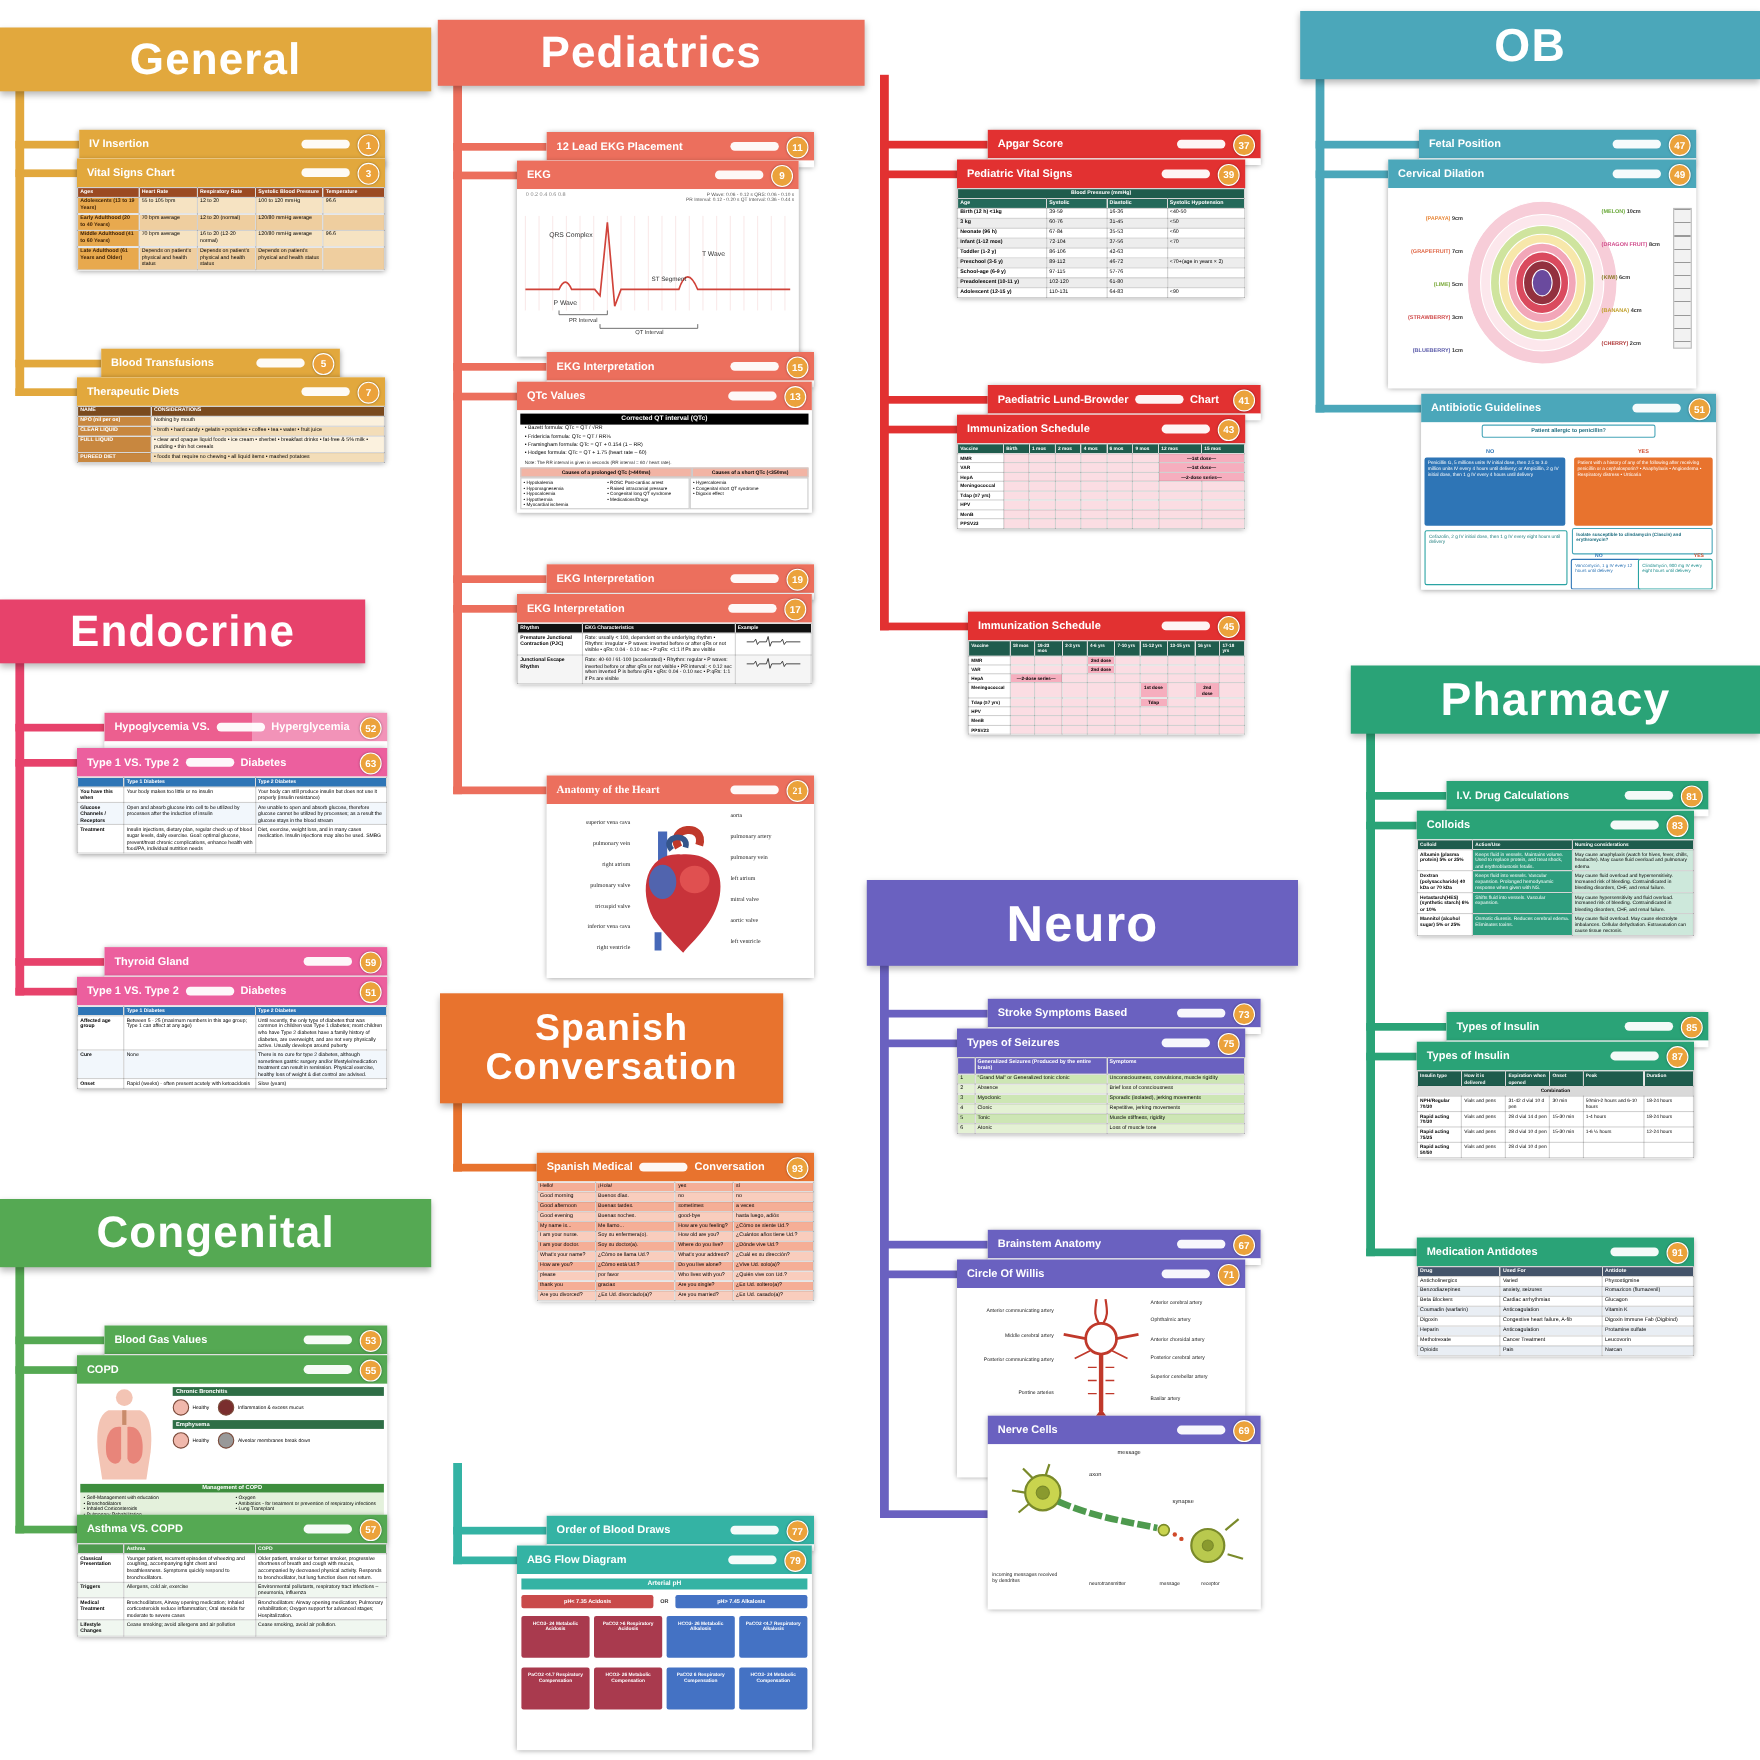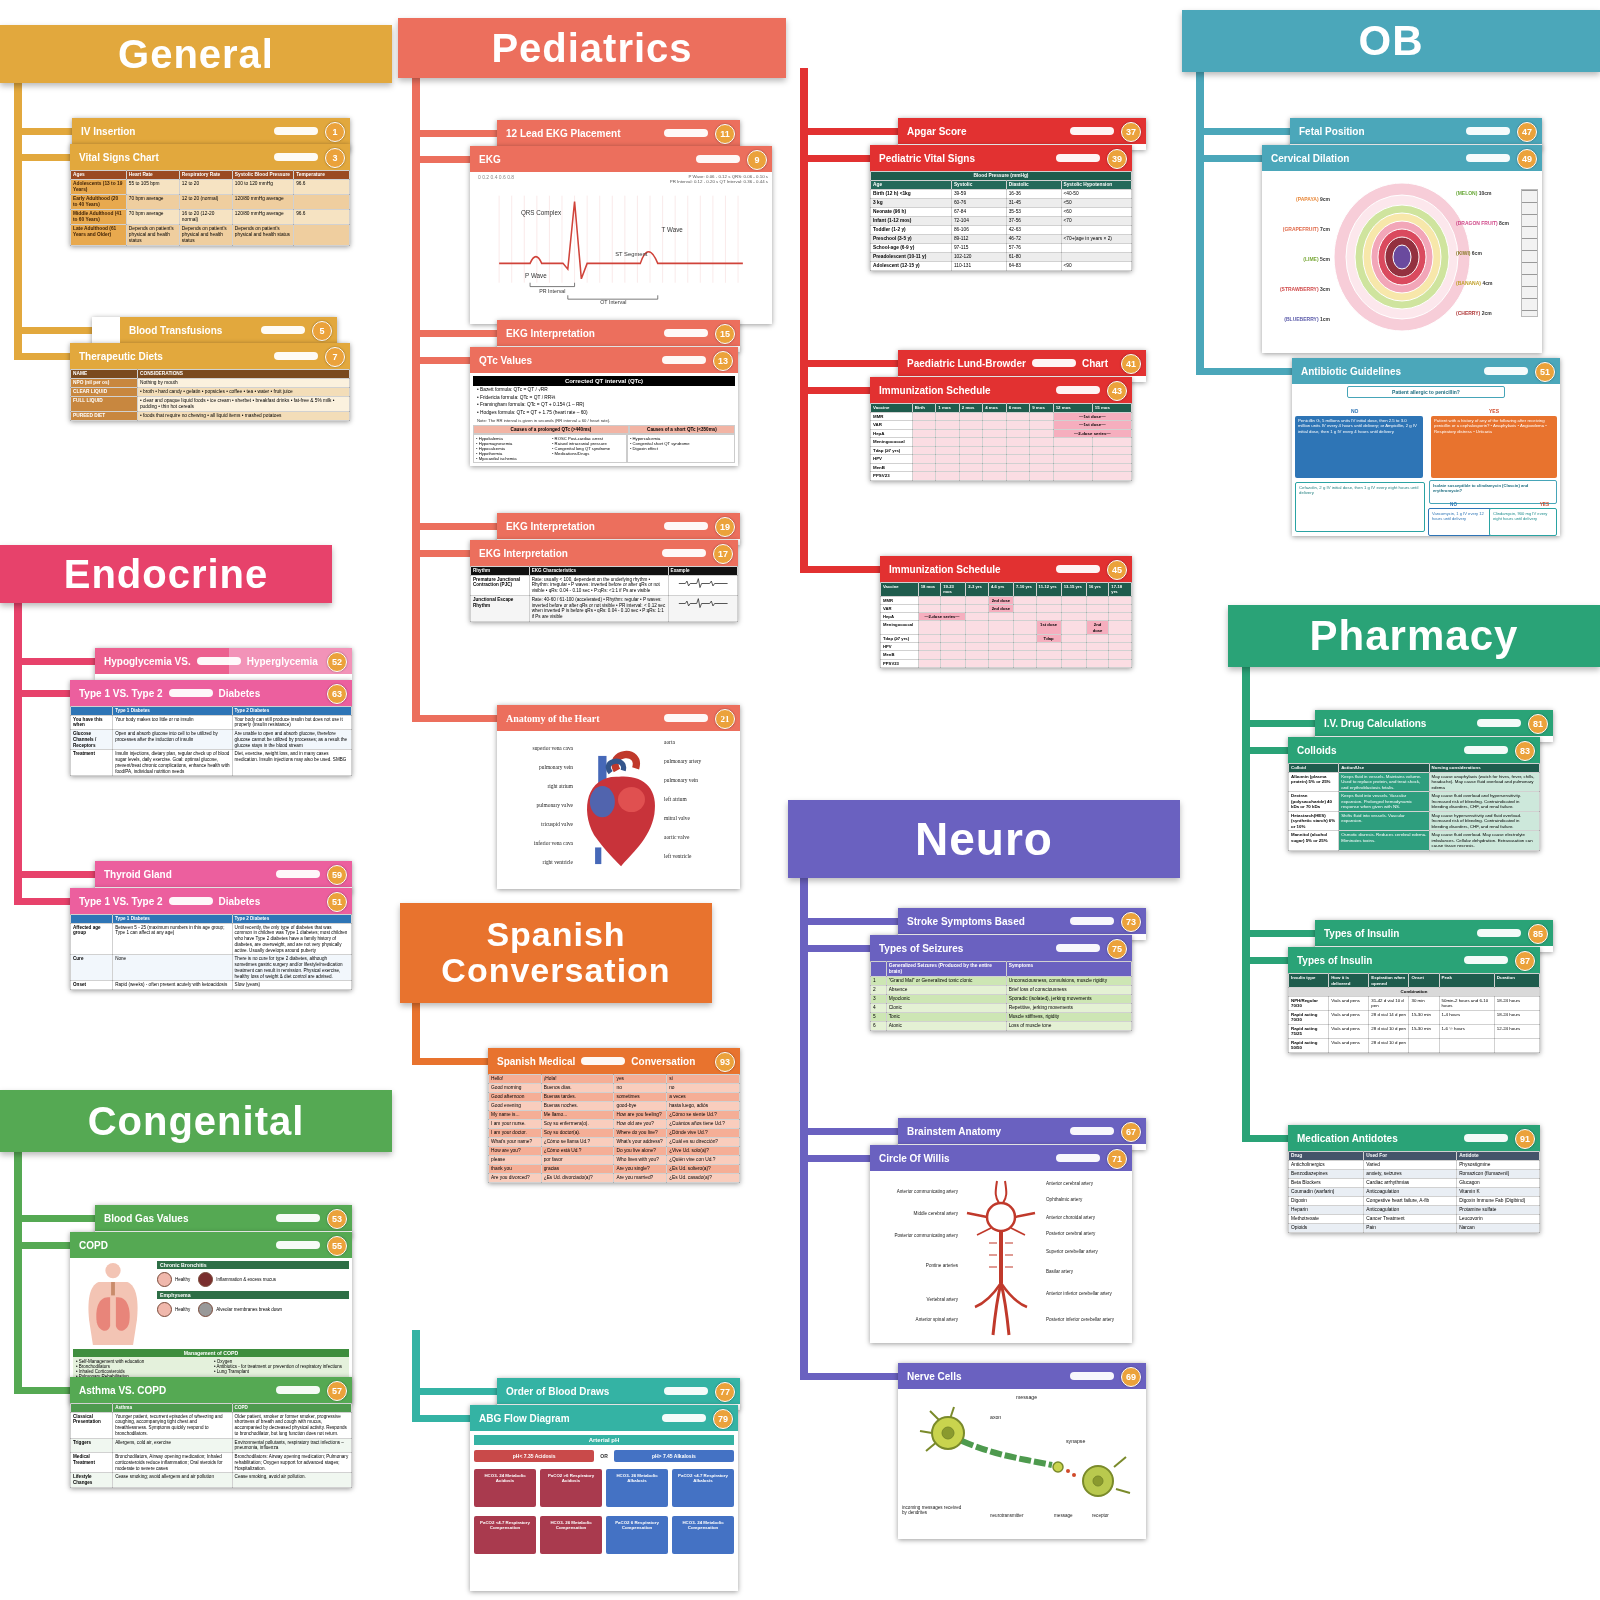--- a/index.html
+++ b/index.html
@@ -87,21 +87,21 @@
               <td style="background: rgb(232, 169, 78); color: rgb(58, 30, 4); font-weight: bold;">Late Adulthood (61 Years and Older)</td>
               <td style="background: rgb(239, 206, 159);">Depends on patient's physical and health status</td>
               <td style="background: rgb(239, 206, 159);">Depends on patient's physical and health status</td>
               <td style="background: rgb(239, 206, 159);">Depends on patient's physical and health status</td>
               <td style="background: rgb(239, 206, 159);"></td>
             </tr>
           </tbody>
         </table>
       </div>
     </div>
-    <div class="card" style="left: 92px; top: 317px; width: 217px; padding-left: 28px;">
+    <div class="card" style="left: 92px; top: 317px; width: 217px;">
       <div class="bar" style="background: rgb(226, 168, 61);">
         <span>Blood Transfusions</span>
         <span class="pill abs"></span>
         <div class="badge">5</div>
       </div>
       <div class="body" style="height: 6px;"></div>
     </div>
     <div class="card" style="left: 70px; top: 343px; width: 280px;">
       <div class="bar" style="background: rgb(226, 168, 61);">
         <span>Therapeutic Diets</span>
@@ -151,21 +151,21 @@
     <div class="stub" style="left: 412px; top: 715px; width: 85px; background: rgb(236, 111, 93);"></div>
     <div class="spine" style="left: 412px; top: 74px; height: 648px; background: rgb(236, 111, 93);"></div>
     <div class="card" style="left: 497px; top: 120px; width: 243px;">
       <div class="bar" style="background: rgb(236, 111, 93);">
         <span>12 Lead EKG Placement</span>
         <span class="pill abs"></span>
         <div class="badge">11</div>
       </div>
       <div class="body" style="height: 6px;"></div>
     </div>
-    <div class="card" style="left: 470px; top: 146px; width: 302px;">
+    <div class="card" style="left: 470px; top: 146px; width: 256px;">
       <div class="bar" style="background: rgb(236, 111, 93);">
         <span>EKG</span>
         <span class="pill abs"></span>
         <div class="badge">9</div>
       </div>
       <div class="body" style="height: 152px;">
         <div class="lbl" style="left: 8px; top: 3px; font-size: 5px; color: rgb(136, 136, 136);">0    0.2    0.4    0.6    0.8</div>
         <div class="lbl" style="right: 4px; top: 2px; font-size: 4.4px; color: rgb(85, 85, 85); text-align: right;">
           <div>P Wave: 0.06 - 0.12 s    QRS: 0.06 - 0.10 s</div>
           <div>PR Interval: 0.12 - 0.20 s    QT Interval: 0.36 - 0.44 s</div>
@@ -1213,21 +1213,21 @@
         <div class="lbl" style="right: 2px; top: 10px; width: 84px; font-size: 4.6px; color: rgb(34, 34, 34);">Anterior cerebral artery</div>
         <div class="lbl" style="right: 2px; top: 26px; width: 84px; font-size: 4.6px; color: rgb(34, 34, 34);">Ophthalmic artery</div>
         <div class="lbl" style="right: 2px; top: 44px; width: 84px; font-size: 4.6px; color: rgb(34, 34, 34);">Anterior choroidal artery</div>
         <div class="lbl" style="right: 2px; top: 60px; width: 84px; font-size: 4.6px; color: rgb(34, 34, 34);">Posterior cerebral artery</div>
         <div class="lbl" style="right: 2px; top: 78px; width: 84px; font-size: 4.6px; color: rgb(34, 34, 34);">Superior cerebellar artery</div>
         <div class="lbl" style="right: 2px; top: 98px; width: 84px; font-size: 4.6px; color: rgb(34, 34, 34);">Basilar artery</div>
         <div class="lbl" style="right: 2px; top: 120px; width: 84px; font-size: 4.6px; color: rgb(34, 34, 34);">Anterior inferior cerebellar artery</div>
         <div class="lbl" style="right: 2px; top: 146px; width: 84px; font-size: 4.6px; color: rgb(34, 34, 34);">Posterior inferior cerebellar artery</div>
       </div>
     </div>
-    <div class="card" style="left: 898px; top: 1363px; width: 248px;">
+    <div class="card" style="left: 898px; top: 1287px; width: 248px;">
       <div class="bar" style="background: rgb(106, 97, 192);">
         <span>Nerve Cells</span>
         <span class="pill abs"></span>
         <div class="badge">69</div>
       </div>
       <div class="body" style="height: 150px;">
         <div style="position: absolute; left: 4px; top: 8px; width: 240px; height: 104px;"><svg viewBox="0 0 240 104" style="width:100%;height:100%">
             <g stroke="#7A8A2A">
               <line x1="28" y1="14" x2="44" y2="30" stroke-width="2"></line>
               <line x1="18" y1="34" x2="30" y2="36" stroke-width="2"></line>

